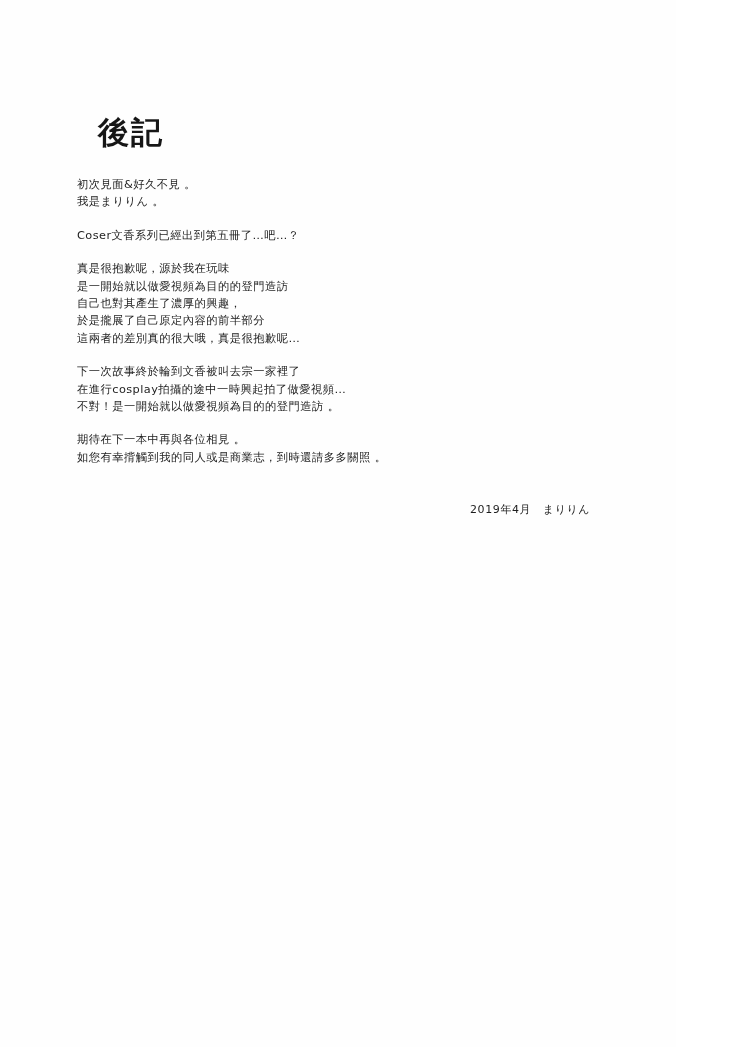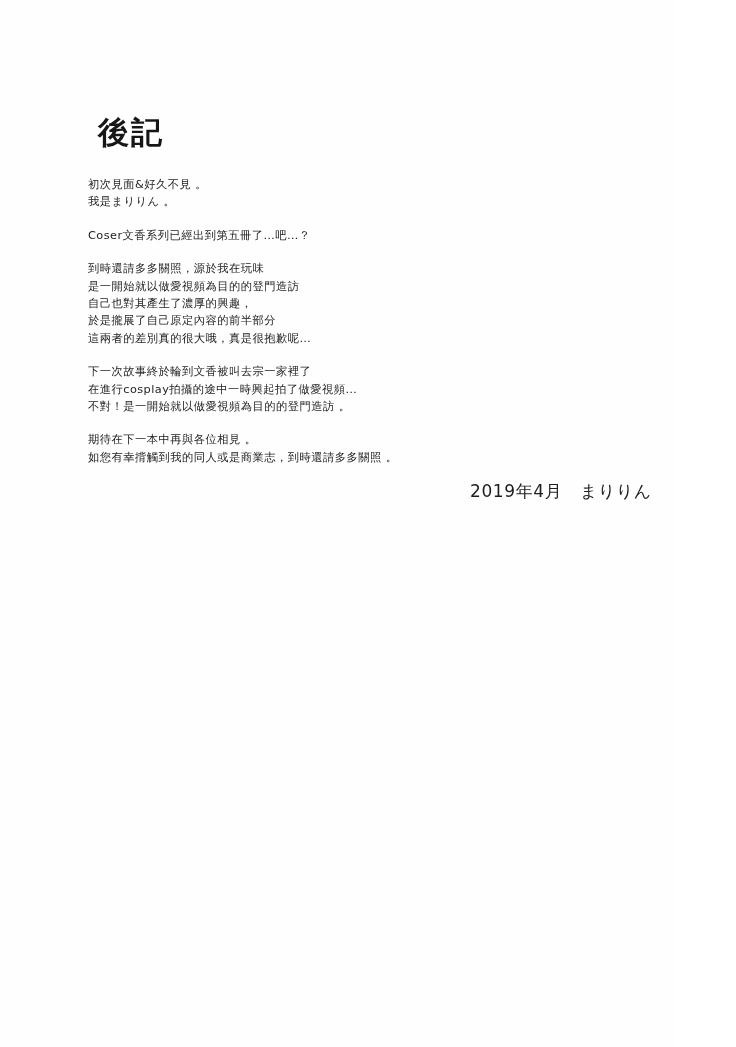--- a/index.html
+++ b/index.html
@@ -21,42 +21,42 @@
     left: 98px;
     top: 112px;
     font-size: 31px;
     font-weight: bold;
     letter-spacing: 2px;
     color: #161616;
     font-family: "DejaVu Serif", "Liberation Serif", serif;
   }
   .body-block {
     position: absolute;
-    left: 88px;
+    left: 77px;
     top: 176px;
     width: 560px;
   }
   .para {
     margin: 0 0 16px 0;
   }
   .para:last-child {
     margin-bottom: 12px;
   }
   .line {
     font-size: 11.3px;
     line-height: 17.4px;
     letter-spacing: 0.45px;
     white-space: pre;
     color: #1d1d1d;
   }
   .sign {
     position: absolute;
     left: 470px;
-    top: 480px;
-    font-size: 17px;
+    top: 502px;
+    font-size: 11px;
     letter-spacing: 0.6px;
     white-space: pre;
     color: #1d1d1d;
   }
 </style>
 </head>
 <body>
 
 <div class="page">
 
@@ -67,21 +67,21 @@
     <div class="para">
       <div class="line">初次見面&amp;好久不見 。</div>
       <div class="line">我是まりりん 。</div>
     </div>
 
     <div class="para">
       <div class="line">Coser文香系列已經出到第五冊了…吧…？</div>
     </div>
 
     <div class="para">
-      <div class="line">到時還請多多關照，源於我在玩味</div>
+      <div class="line">真是很抱歉呢，源於我在玩味</div>
       <div class="line">是一開始就以做愛視頻為目的的登門造訪</div>
       <div class="line">自己也對其產生了濃厚的興趣，</div>
       <div class="line">於是攏展了自己原定內容的前半部分</div>
       <div class="line">這兩者的差別真的很大哦，真是很抱歉呢…</div>
     </div>
 
     <div class="para">
       <div class="line">下一次故事終於輪到文香被叫去宗一家裡了</div>
       <div class="line">在進行cosplay拍攝的途中一時興起拍了做愛視頻…</div>
       <div class="line">不對！是一開始就以做愛視頻為目的的登門造訪 。</div>

